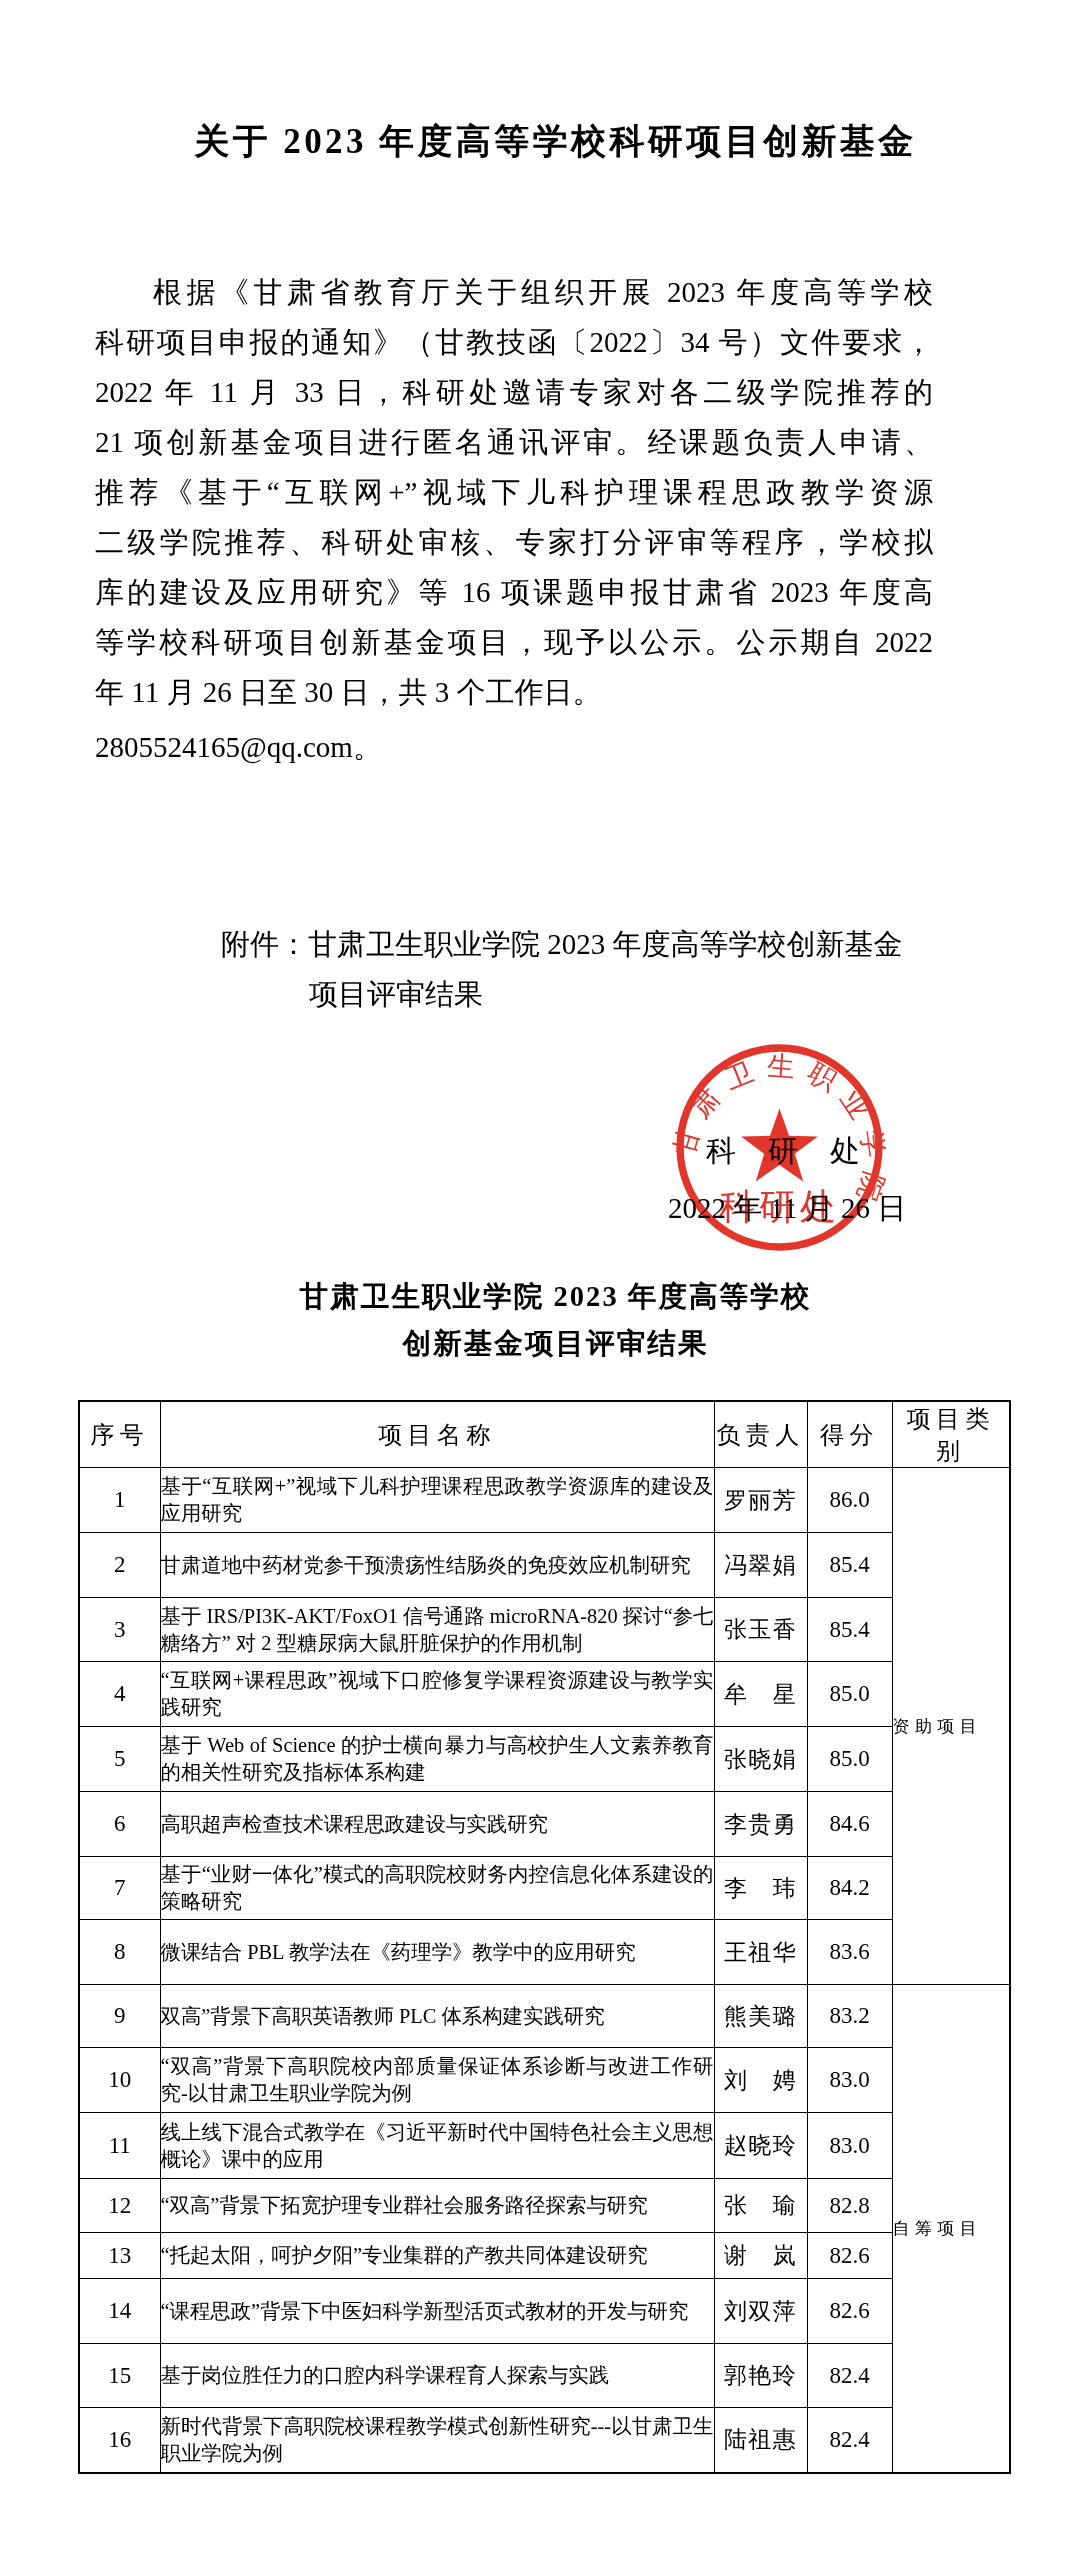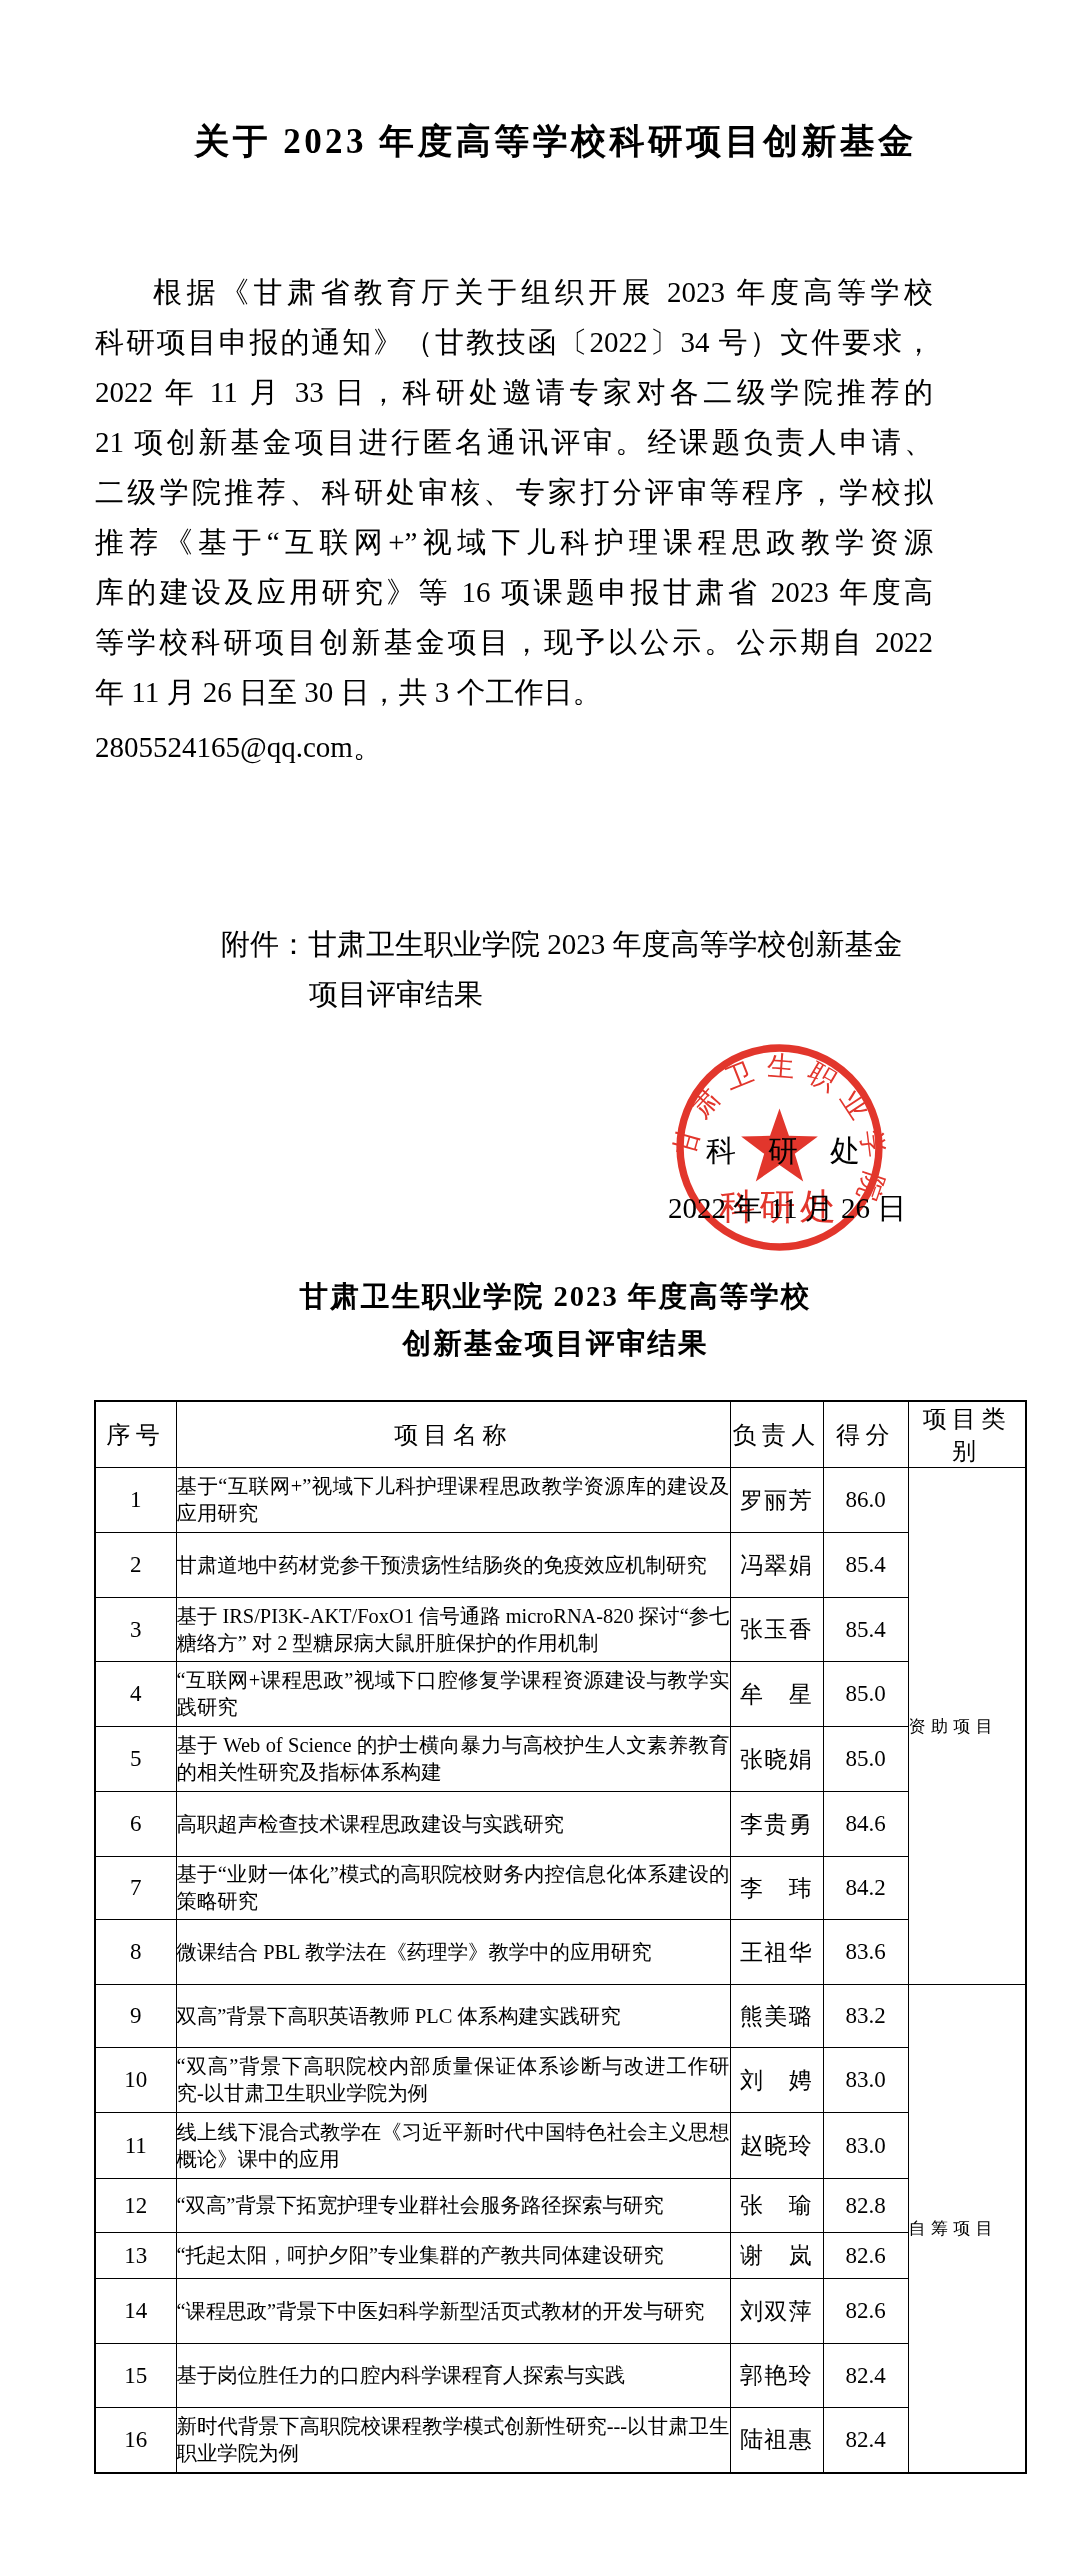--- a/index.html
+++ b/index.html
@@ -39,21 +39,21 @@
   .date-row {
     position: absolute; left: 668px; top: 1191px;
     font-size: 29px; line-height: 35px; z-index: 3;
   }
   .table-title {
     position: absolute; left: 90px; top: 1273px; width: 931px;
     text-align: center; font-size: 28.6px; font-weight: bold;
     line-height: 47px; letter-spacing: 2px;
   }
   table.results {
-    position: absolute; left: 94px; top: 1400px; width: 931px;
+    position: absolute; left: 78px; top: 1400px; width: 931px;
     border-collapse: collapse; table-layout: fixed;
     border: 2px solid #000;
   }
   table.results th, table.results td {
     border: 1.4px solid #000; padding: 0; vertical-align: middle;
     font-weight: normal; overflow: hidden;
   }
   th.h-cell { font-size: 24px; letter-spacing: 5.4px; height: 65px; text-align: center; }
   td.c-no, td.c-score { text-align: center; font-size: 23px; }
   td.c-leader { text-align: center; font-size: 23px; letter-spacing: 1.4px; }
@@ -69,22 +69,22 @@
 <div class="doc-title">
   <div>关于 2023 年度高等学校科研项目创新基金</div>
 </div>
 
 <div id="body-text">
     <div class="para">
       <div class="bline indent">根据《甘肃省教育厅关于组织开展 2023 年度高等学校</div>
       <div class="bline">科研项目申报的通知》（甘教技函〔2022〕34 号）文件要求，</div>
       <div class="bline">2022 年 11 月 33 日，科研处邀请专家对各二级学院推荐的</div>
       <div class="bline">21 项创新基金项目进行匿名通讯评审。经课题负责人申请、</div>
+      <div class="bline">推荐《基于“互联网+”视域下儿科护理课程思政教学资源</div>
       <div class="bline">二级学院推荐、科研处审核、专家打分评审等程序，学校拟</div>
-      <div class="bline">推荐《基于“互联网+”视域下儿科护理课程思政教学资源</div>
       <div class="bline">库的建设及应用研究》等 16 项课题申报甘肃省 2023 年度高</div>
       <div class="bline">等学校科研项目创新基金项目，现予以公示。公示期自 2022</div>
       <div class="bline last">年 11 月 26 日至 30 日，共 3 个工作日。</div>
     </div>
     <div class="para para-gap">
       <div class="bline last">2805524165@qq.com。</div>
     </div>
   </div>
 
 <div class="attachment">

